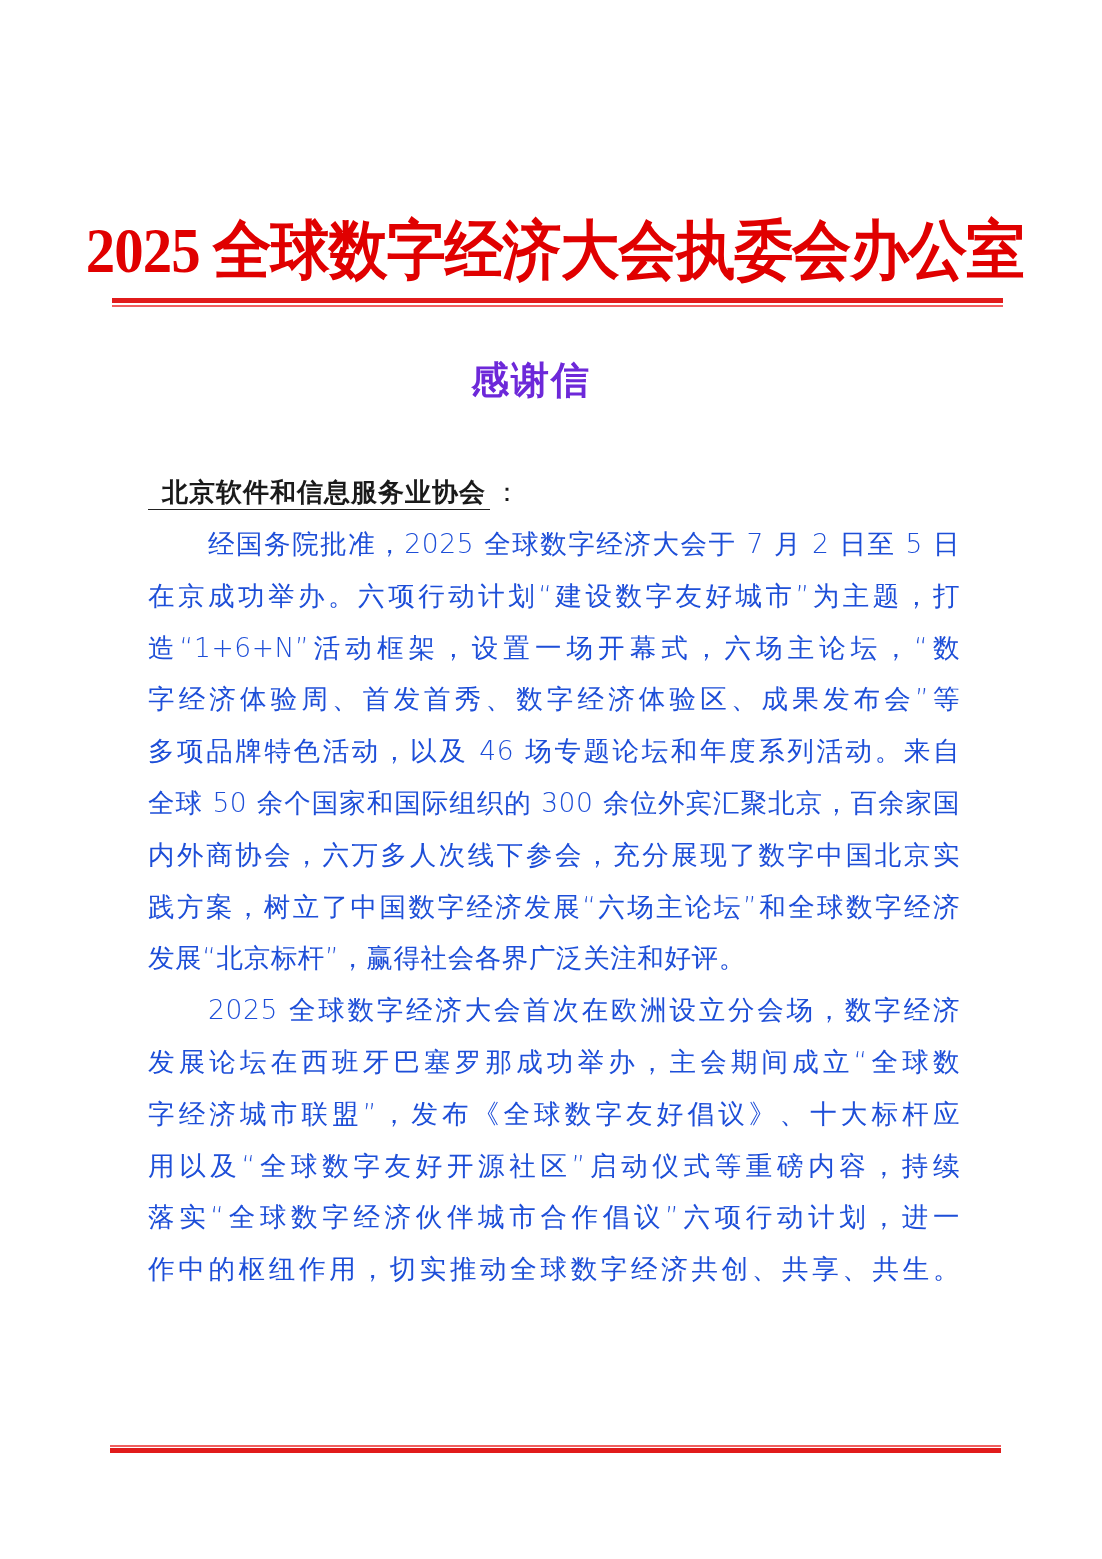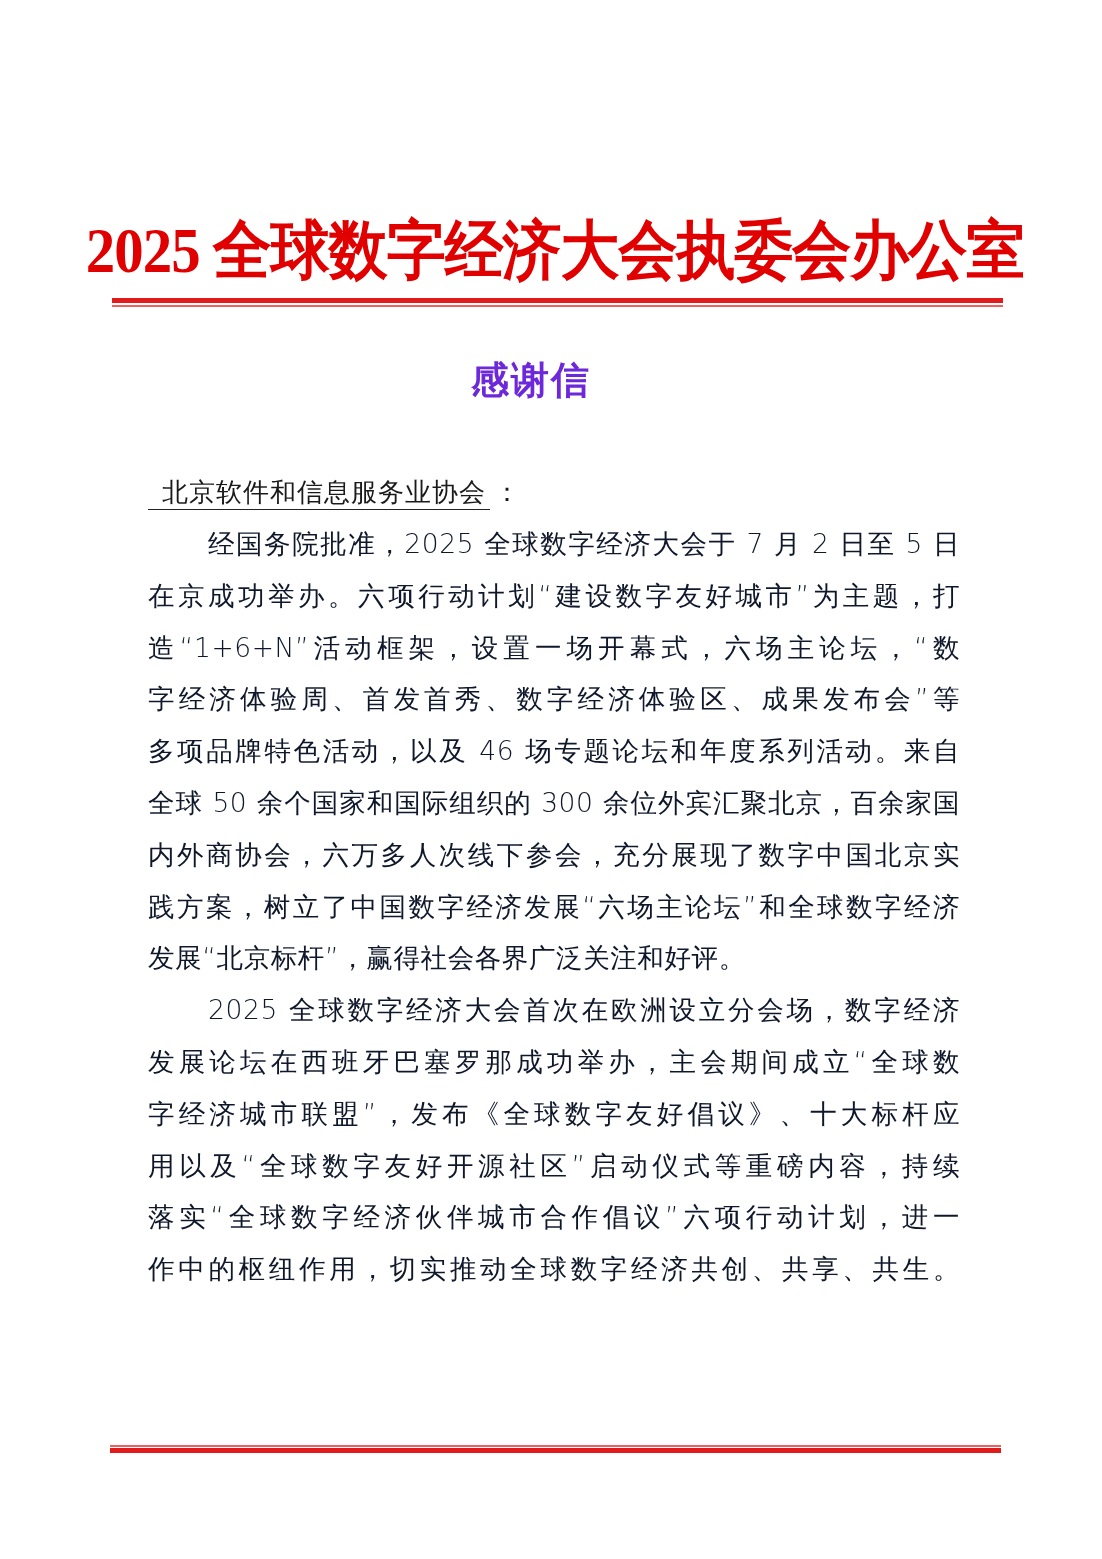--- a/index.html
+++ b/index.html
@@ -82,33 +82,33 @@
       color: #1a1a1a;
       white-space: nowrap;
     }
     .salutation .recipient {
       display: inline-block;
       border-bottom: 1.5px solid #222;
       padding: 0 4px 0 14px;
       line-height: 34px;
       letter-spacing: 1px;
       font-family: "DejaVu Sans", "Liberation Sans", sans-serif;
-      font-weight: 400;
+      font-weight: 700;
     }
     .salutation .colon {
       margin-left: 4px;
     }
     .body-text {
       position: absolute;
       left: 148px;
       top: 518px;
       width: 812px;
       font-size: 26.5px;
       line-height: 51.8px;
-      color: #0f172a;
+      color: #1d4ed8;
       text-align: justify;
       text-align-last: left;
       letter-spacing: 0.6px;
       font-family: "DejaVu Sans", "Liberation Sans", sans-serif;
       font-weight: 300;
     }
     .body-text .line {
       display: block;
       text-align: justify;
       text-align-last: justify;

